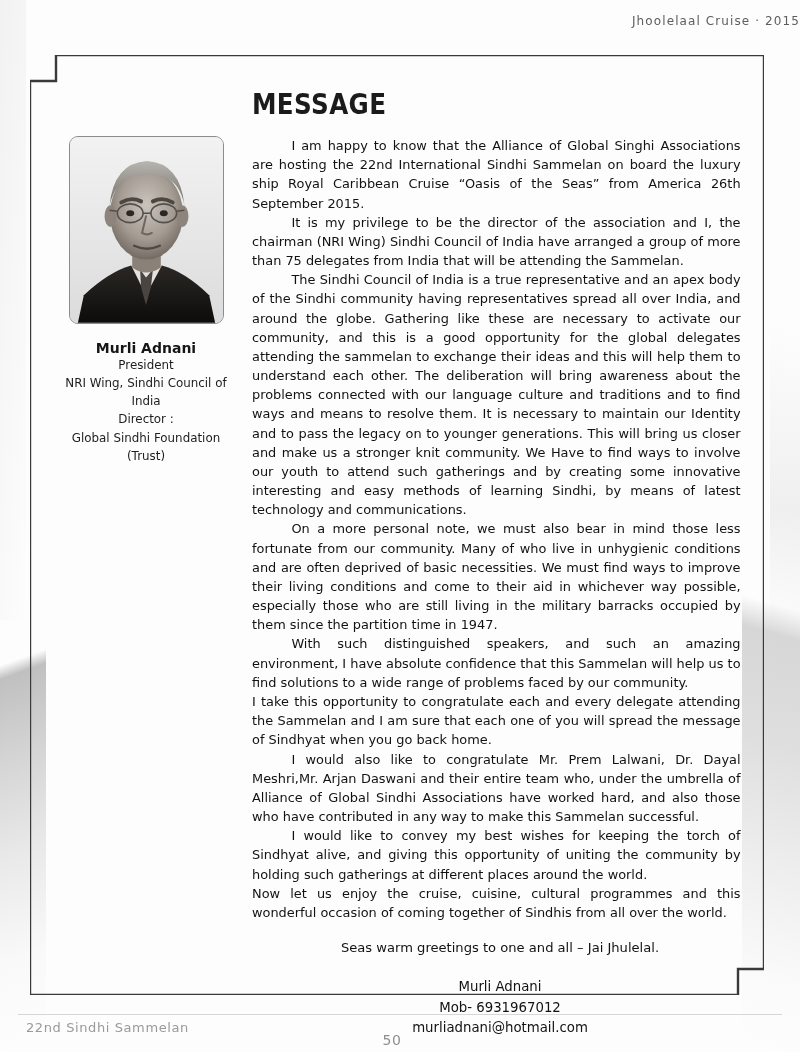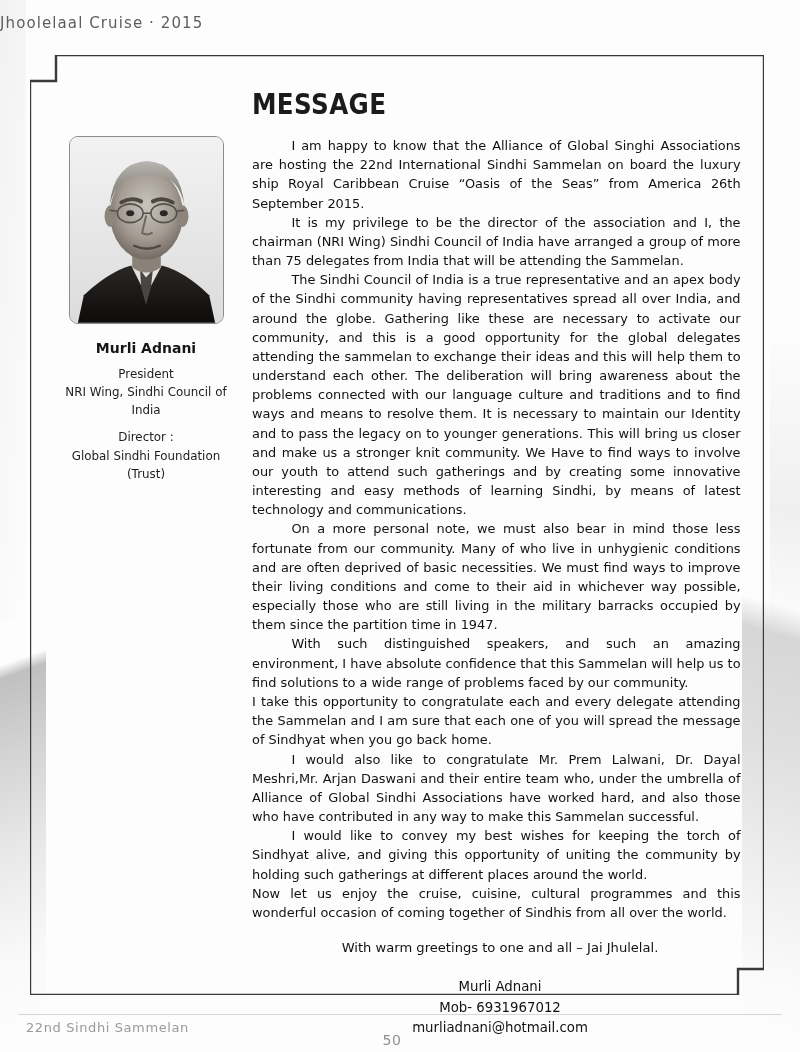--- a/index.html
+++ b/index.html
@@ -61,23 +61,23 @@
     left: 0; top: 0;
     width: 26px; height: 620px;
     background: linear-gradient(95deg, rgba(232,232,232,0.55) 0%, rgba(255,255,255,0) 100%);
     pointer-events: none;
   }
 
   
   #running-head {
     position: absolute;
     top: 14px; left: 0; right: 0;
-    text-align: left;
-    font-family: "DejaVu Sans", sans-serif;
-    font-size: 15px;
+    text-align: right;
+    font-family: "DejaVu Sans", sans-serif;
+    font-size: 12px;
     letter-spacing: 1.1px;
     color: #5d5d5d;
     font-weight: 400;
   }
 
   
   #frame {
     position: absolute;
     left: 30px; top: 55px;
     width: 734px; height: 940px;
@@ -128,21 +128,21 @@
     font-size: 14px;
     color: #161616;
   }
   .profile-line {
     font-family: "DejaVu Sans", sans-serif;
     font-size: 12.5px;
     color: #1d1d1d;
     line-height: 1.45;
     transform: scaleX(0.95);
   }
-  .profile-group { margin-top: 9px; }
+  .profile-group { margin-top: 0; }
 
   
   #body-col {
     position: absolute;
     left: 208px; top: 66px;
     width: 496px;
   }
   #body-col p {
     margin: 0;
     font-family: "DejaVu Sans", sans-serif;
@@ -300,21 +300,21 @@
       <p>I am happy to know that the Alliance of Global Singhi Associations are hosting the 22nd International Sindhi Sammelan on board the luxury ship Royal Caribbean Cruise “Oasis of the Seas” from America 26th September 2015.</p>
       <p>It is my privilege to be the director of the association and I, the chairman (NRI Wing) Sindhi Council of India have arranged a group of more than 75 delegates from India that will be attending the Sammelan.</p>
       <p>The Sindhi Council of India is a true representative and an apex body of the Sindhi community having representatives spread all over India, and around the globe. Gathering like these are necessary to activate our community, and this is a good opportunity for the global delegates attending the sammelan to exchange their ideas and this will help them to understand each other. The deliberation will bring awareness about the problems connected with our language culture and traditions and to find ways and means to resolve them. It is necessary to maintain our Identity and to pass the legacy on to younger generations. This will bring us closer and make us a stronger knit community. We Have to find ways to involve our youth to attend such gatherings and by creating some innovative interesting and easy methods of learning Sindhi, by means of latest technology and communications.</p>
       <p>On a more personal note, we must also bear in mind those less fortunate from our community. Many of who live in unhygienic conditions and are often deprived of basic necessities. We must find ways to improve their living conditions and come to their aid in whichever way possible, especially those who are still living in the military barracks occupied by them since the partition time in 1947.</p>
       <p>With such distinguished speakers, and such an amazing environment, I have absolute confidence that this Sammelan will help us to find solutions to a wide range of problems faced by our community.</p>
       <p class="noindent">I take this opportunity to congratulate each and every delegate attending the Sammelan and I am sure that each one of you will spread the message of Sindhyat when you go back home.</p>
       <p>I would also like to congratulate Mr. Prem Lalwani, Dr. Dayal Meshri,Mr. Arjan Daswani and their entire team who, under the umbrella of Alliance of Global Sindhi Associations have worked hard, and also those who have contributed in any way to make this Sammelan successful.</p>
       <p>I would like to convey my best wishes for keeping the torch of Sindhyat alive, and giving this opportunity of uniting the community by holding such gatherings at different places around the world.</p>
       <p class="noindent">Now let us enjoy the cruise, cuisine, cultural programmes and this wonderful occasion of coming together of Sindhis from all over the world.</p>
 
-      <div id="greeting">With warm greetings to one and all – Jai Jhulelal.</div>
+      <div id="greeting">Seas warm greetings to one and all – Jai Jhulelal.</div>
 
       <div id="signature">
         <div>Murli Adnani</div>
         <div>Mob- 6931967012</div>
         <div>murliadnani@hotmail.com</div>
       </div>
     </div>
 
   </div>
 

